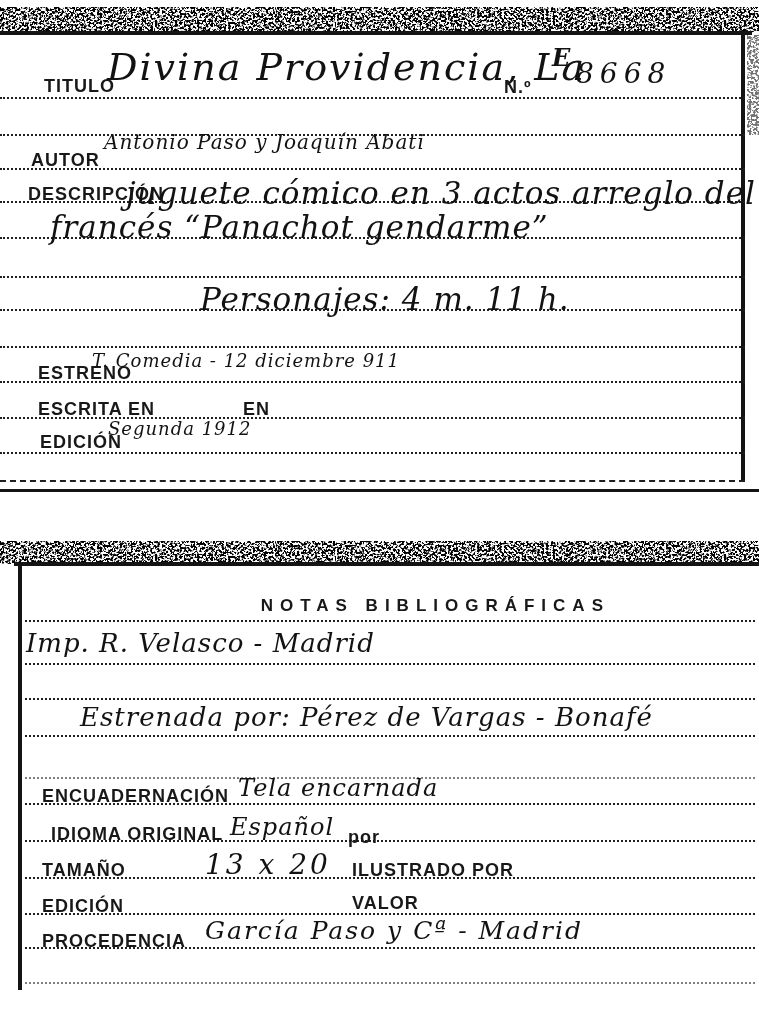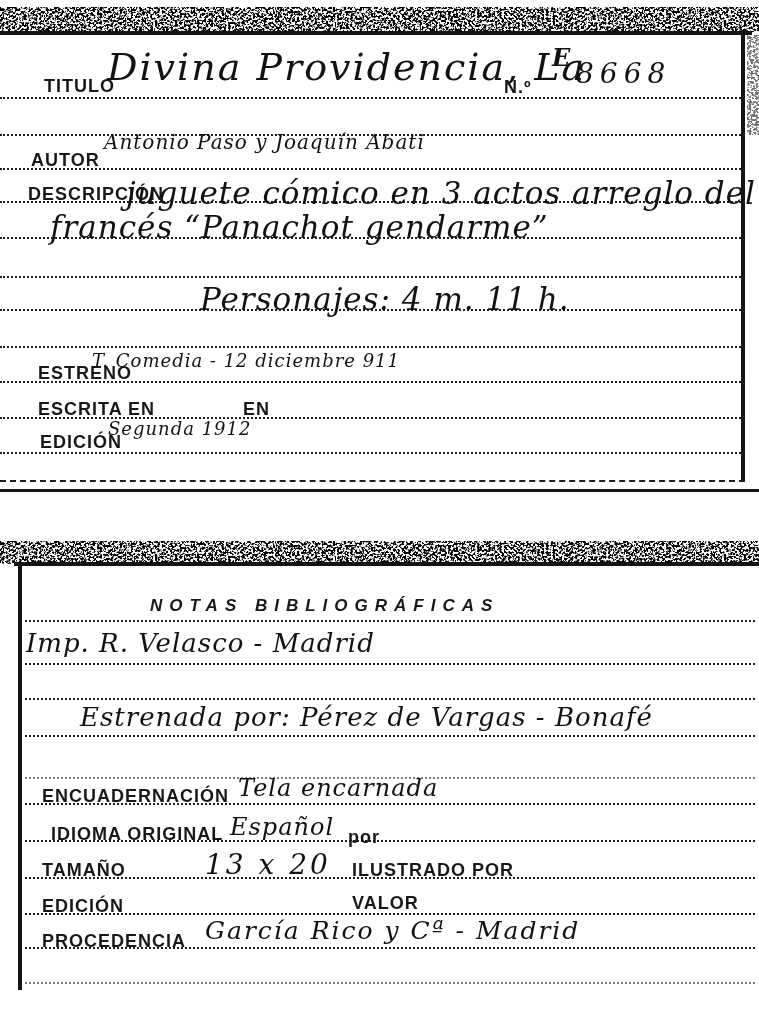--- a/index.html
+++ b/index.html
@@ -11,21 +11,21 @@
   .band { position:absolute; left:0; width:759px; }
   .rule-dotted { position:absolute; height:0; border-bottom:2px dotted #1f1f1f; }
   .rule-dotted.sparse { border-bottom:2px dotted #555; opacity:.75; }
   .rule-dashed { position:absolute; height:0; border-bottom:2px dashed #1f1f1f; }
   .rule-solid { position:absolute; background:#141414; }
   .plabel {
     position:absolute; font-family:"Liberation Sans", sans-serif;
     font-weight:700; font-size:18px; letter-spacing:1px; color:#181818;
     white-space:nowrap;
   }
-  .plabel.small-caps-header { font-size:17px; letter-spacing:7px; text-align:left;font-style:italic; }
+  .plabel.small-caps-header { font-size:17px; letter-spacing:7px; text-align:right; }
   .script {
     position:absolute; font-family:"DejaVu Serif", serif; font-style:italic;
     color:#121212; white-space:nowrap; line-height:1;
   }
   .script.title { font-size:38px; letter-spacing:2px; }
   .script.big { font-size:18px; letter-spacing:1px; }
   .script.mid { font-size:24px; letter-spacing:1px; }
   .script.desc { font-size:31px; letter-spacing:1px; }
   .script.digits { font-size:28px; letter-spacing:6px; }
   .script.series { font-size:24px; font-weight:700; }
@@ -129,16 +129,16 @@
     <span class="plabel" style="left:348px; top:827px; text-transform:none">por</span>
 
     <span class="plabel" style="left:42px; top:860px">TAMAÑO</span>
     <span class="script mid" style="left:205px; top:851px; font-size:28px; letter-spacing:3px">13 x 20</span>
     <span class="plabel" style="left:352px; top:860px">ILUSTRADO POR</span>
 
     <span class="plabel" style="left:42px; top:896px">EDICIÓN</span>
     <span class="plabel" style="left:352px; top:893px">VALOR</span>
 
     <span class="plabel" style="left:42px; top:931px">PROCEDENCIA</span>
-    <span class="script mid" style="left:205px; top:918px; font-size:25px; letter-spacing:2px">García Rico y Cª - Madrid</span>
+    <span class="script mid" style="left:205px; top:918px; font-size:25px; letter-spacing:2px">García Paso y Cª - Madrid</span>
   </div>
 
 </div>
 
 </body></html>

